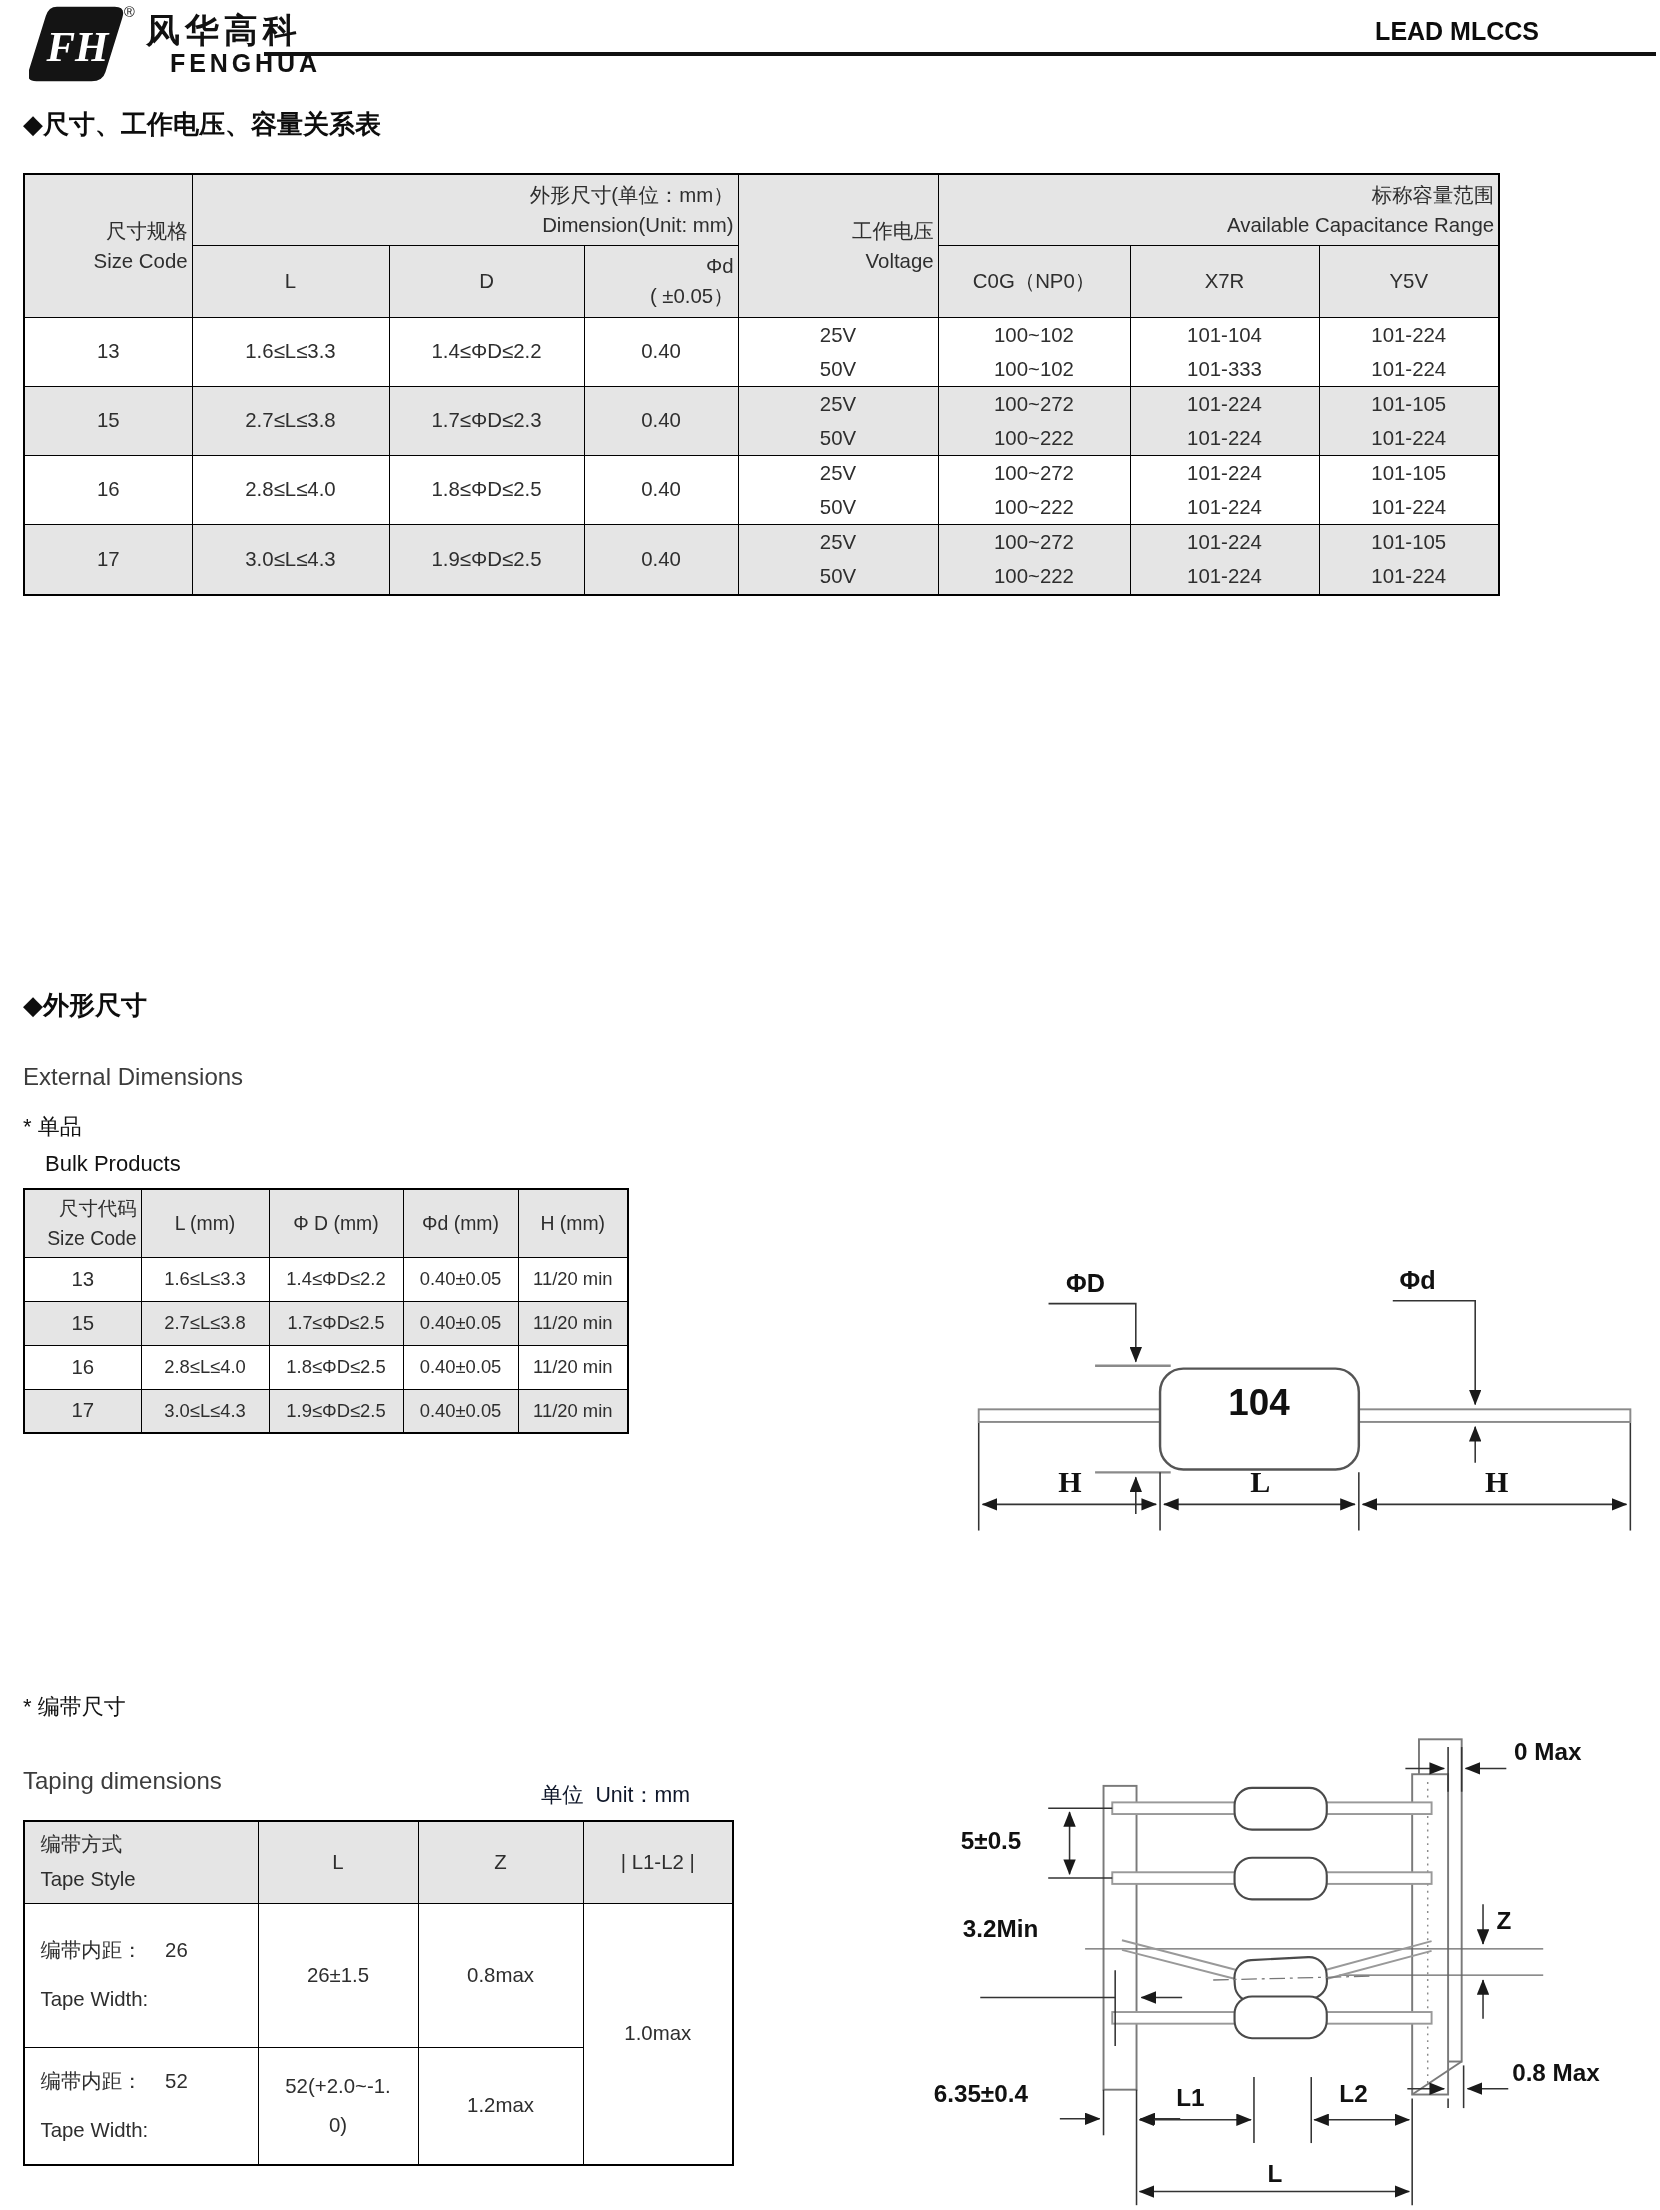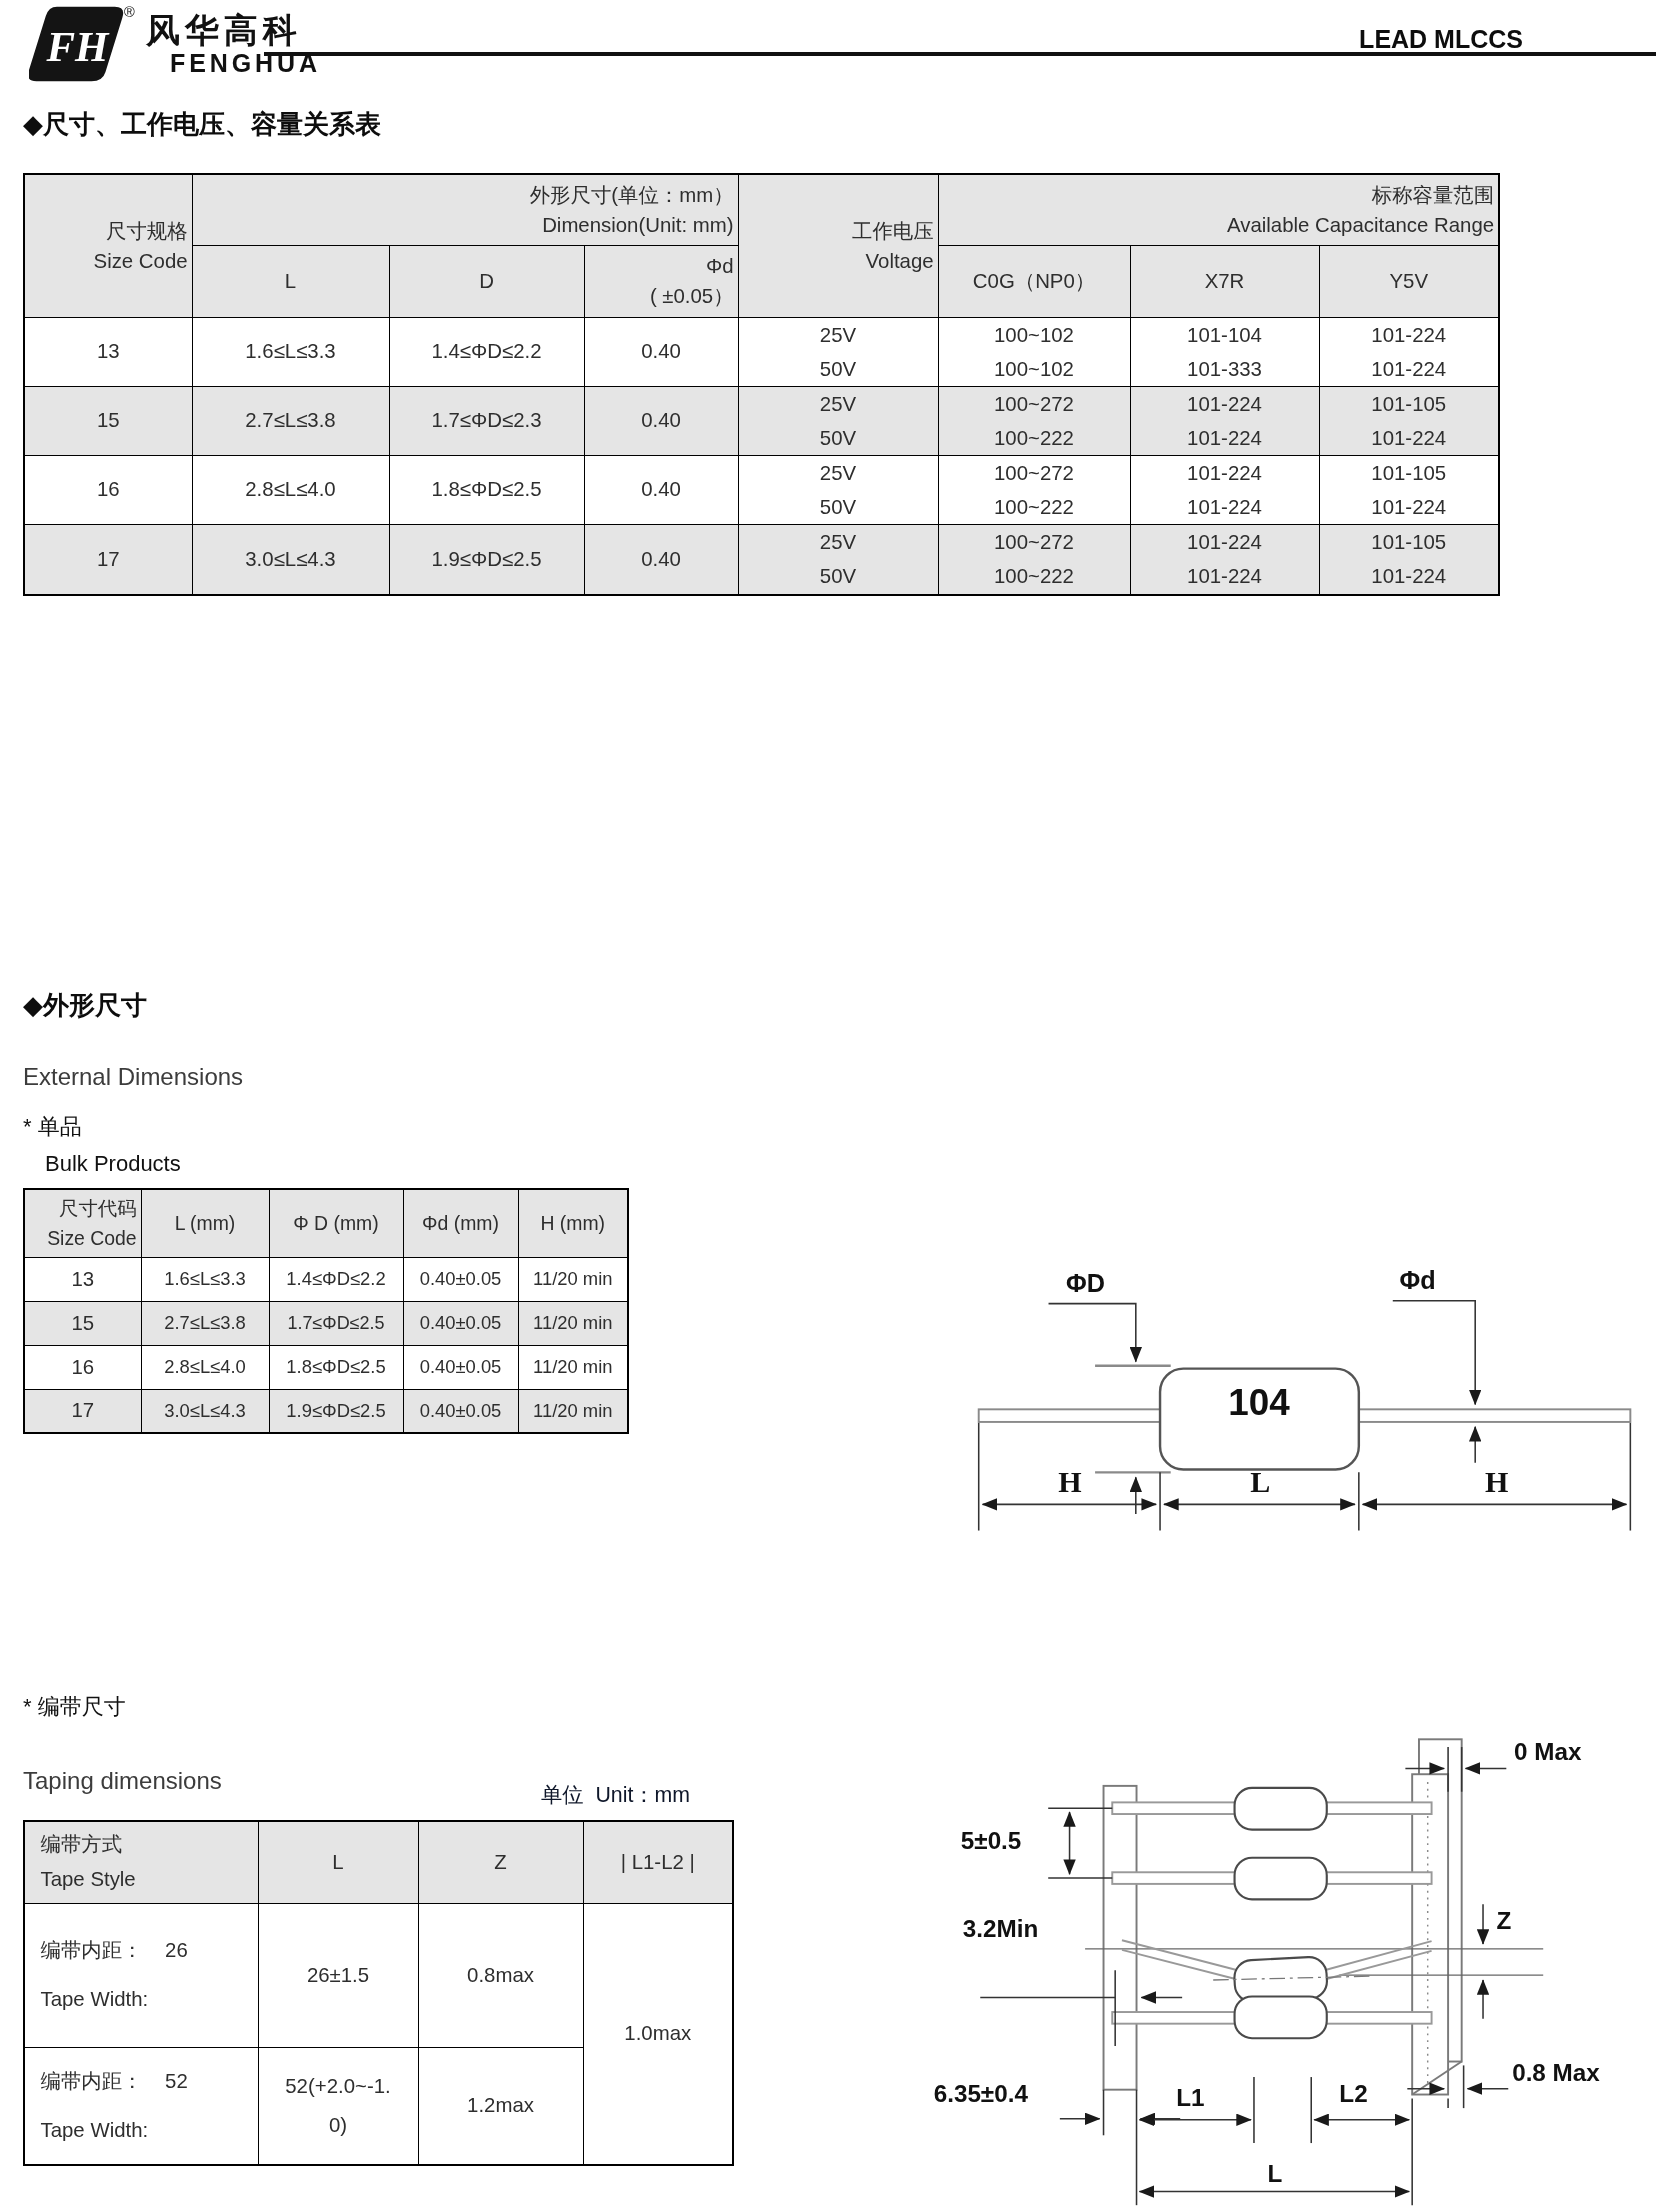--- a/index.html
+++ b/index.html
@@ -41,21 +41,21 @@
 
   <div class="abs" style="left:29px;top:5.8px;width:97px;height:76px;">
     <svg width="97" height="76" viewBox="0 0 104 80">
       <path d="M30 0 H92 Q104 0 100 12 L82 70 Q79 80 67 80 H8 Q-4 80 0 68 L18 10 Q21 0 30 0 Z" fill="#141414"></path>
       <text x="52" y="58" font-size="46" font-weight="bold" font-style="italic" fill="#ffffff" text-anchor="middle" font-family="Liberation Serif, DejaVu Serif, serif">FH</text>
     </svg>
   </div>
   <span class="abs rmark" style="left:124px;top:3.9px;">®</span>
   <div class="abs brand-cn" style="left:146px;top:11.6px;">风华高科</div>
   <div class="abs brand-en" style="left:147px;top:49px;">FENGHUA</div>
-  <div class="abs doc-title" style="right:137px;top:16.5px;margin-top:8px;">LEAD MLCCS</div>
+  <div class="abs doc-title" style="right:121px;top:16.5px;">LEAD MLCCS</div>
   <div class="abs rule" style="left:264px;top:52px;width:1392px;"></div>
 
   <div class="abs sec-cn" style="left:23px;top:107px;">◆尺寸、工作电压、容量关系表</div>
   <div class="abs sec-en" style="left:49px;top:144px;">Size code, capacitance and voltage</div>
 
   <table class="abs dt" style="left:23px;top:173px;width:1476px;">
     <colgroup>
       <col style="width:168px">
         <col style="width:197px">
         <col style="width:195px">

